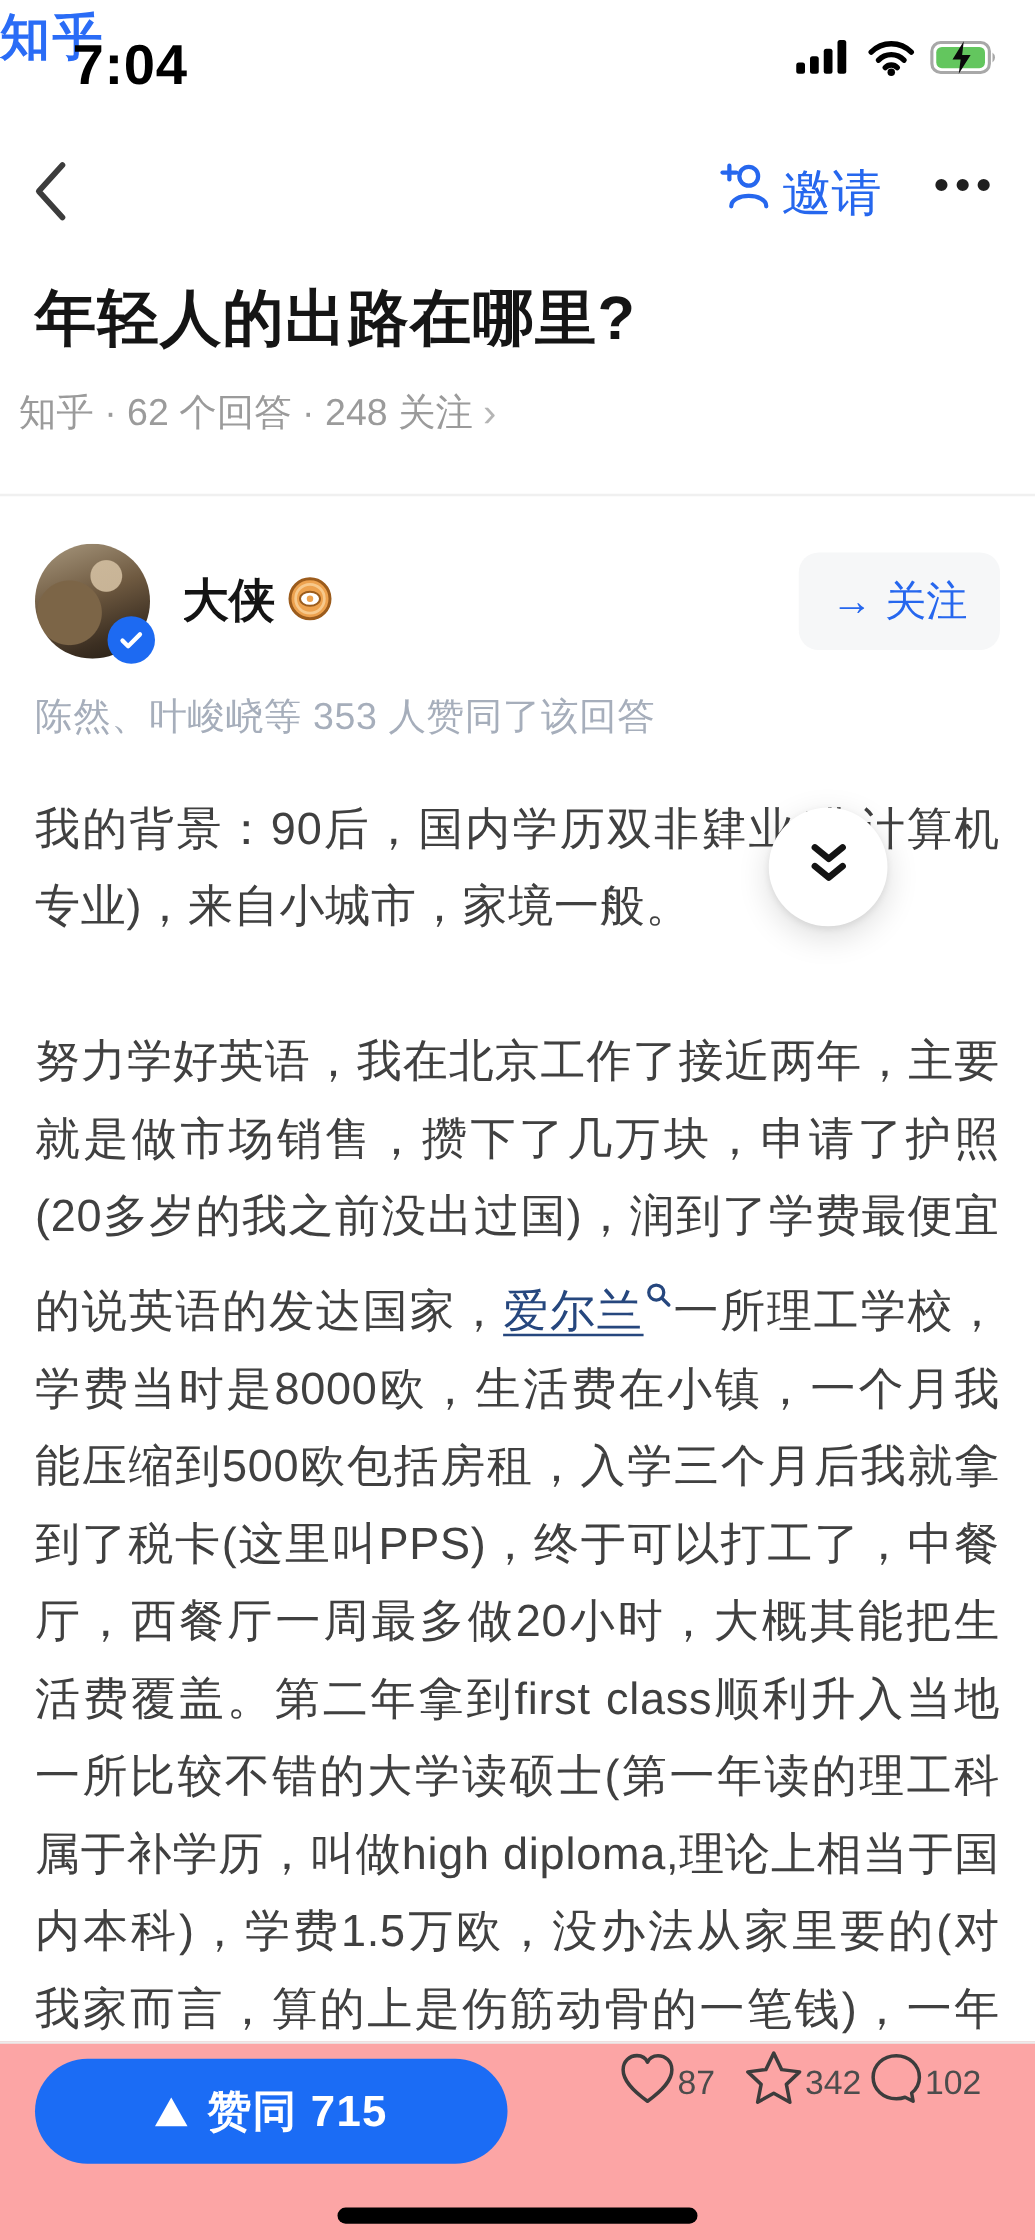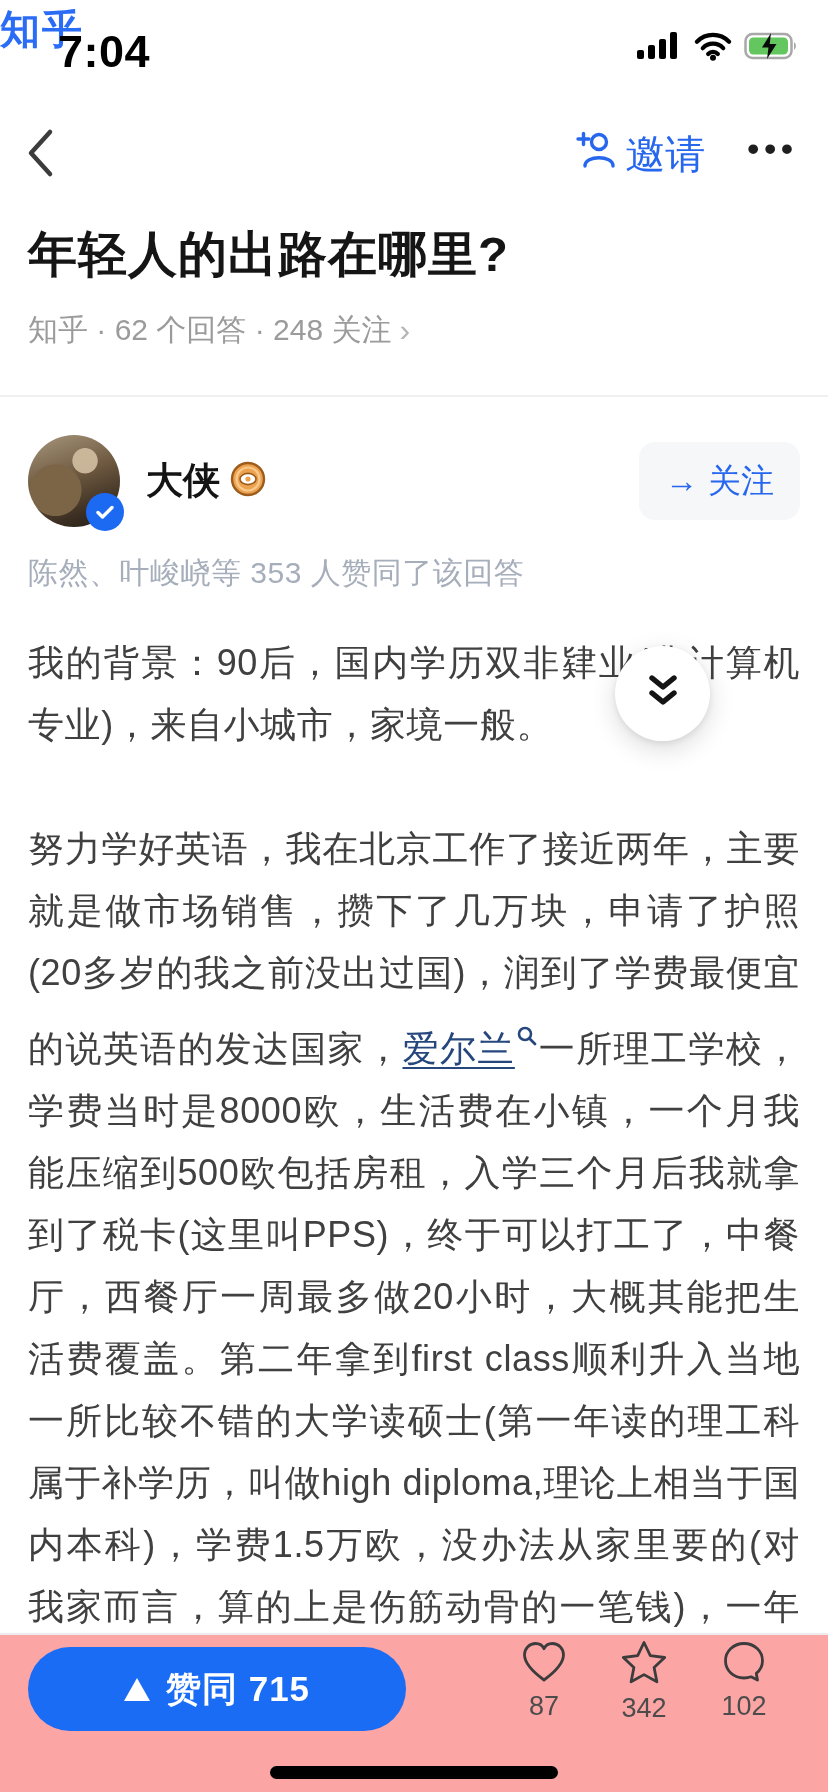--- a/index.html
+++ b/index.html
@@ -19,21 +19,21 @@
   .time { position:absolute; left:58px; top:26px; font-size:45px; font-weight:600; color:#000; letter-spacing:.5px; }
   .status-icons { position:absolute; right:26px; top:30px; display:flex; align-items:center; gap:11px; }
   
   .navbar { height:108px; display:flex; align-items:center; padding:0 30px 0 26px; }
   .back-btn { width:60px; height:60px; display:flex; align-items:center; }
   .nav-right { margin-left:auto; display:flex; align-items:center; gap:42px; }
   .nav-action { display:flex; align-items:center; gap:8px; color:#2667ee; font-size:40px; font-weight:500; }
   .more-btn { color:#1f1f1f; font-size:34px; font-weight:700; letter-spacing:5px; padding-bottom:12px; }
   
   .q-title { padding:0 28px; margin-top:14px; font-size:49px; font-weight:700; color:#151515; letter-spacing:1px; }
-  .q-meta { padding:0 28px; margin-top:22px; font-size:30px; color:#9b9b9b; display:flex; align-items:center; gap:8px; }
+  .q-meta { padding:0 15px; margin-top:22px; font-size:30px; color:#9b9b9b; display:flex; align-items:center; gap:8px; }
   .q-meta .chev { color:#b5b5b5; font-size:32px; }
   .divider { margin-top:44px; border-bottom:2px solid #f0f0f0; }
   
   .author-row { margin:38px 28px 0; display:flex; align-items:center; }
   .avatar-wrap { position:relative; width:92px; height:92px; flex:0 0 auto; }
   .avatar {
     width:92px; height:92px; border-radius:50%;
     background:
       radial-gradient(circle at 62% 28%, rgba(210,190,160,.9) 0 14%, rgba(0,0,0,0) 15%),
       radial-gradient(circle at 30% 60%, #7c6547 0 30%, rgba(0,0,0,0) 31%),
@@ -70,21 +70,21 @@
     position:absolute; left:0; right:0; bottom:0; height:159px; background:#fca5a5;
     border-top:2px solid #ececec; z-index:5;
   }
   .upvote-pill {
     position:absolute; left:28px; top:12px; width:378px; height:84px; border:none; border-radius:42px;
     background:#1b6cf5; color:#fff; font-size:35px; font-weight:600; font-family:inherit;
     display:flex; align-items:center; justify-content:center; gap:16px; letter-spacing:1px;
   }
   .tri-up { width:0; height:0; border-left:13px solid transparent; border-right:13px solid transparent; border-bottom:23px solid #fff; }
   .action-icons { position:absolute; right:34px; top:4px; display:flex; }
-  .action-item { width:100px; display:flex; flex-direction:column; align-items:center; }
+  .action-item { width:100px; display:flex; flex-direction:row; align-items:center; }
   .action-count { margin-top:2px; font-size:27px; color:#4c4c4c; }
   .home-indicator {
     position:absolute; left:50%; bottom:13px; transform:translateX(-50%);
     width:288px; height:13px; border-radius:7px; background:#000;
   }
 </style>
 </head>
 <body>
 
 <div class="page">

